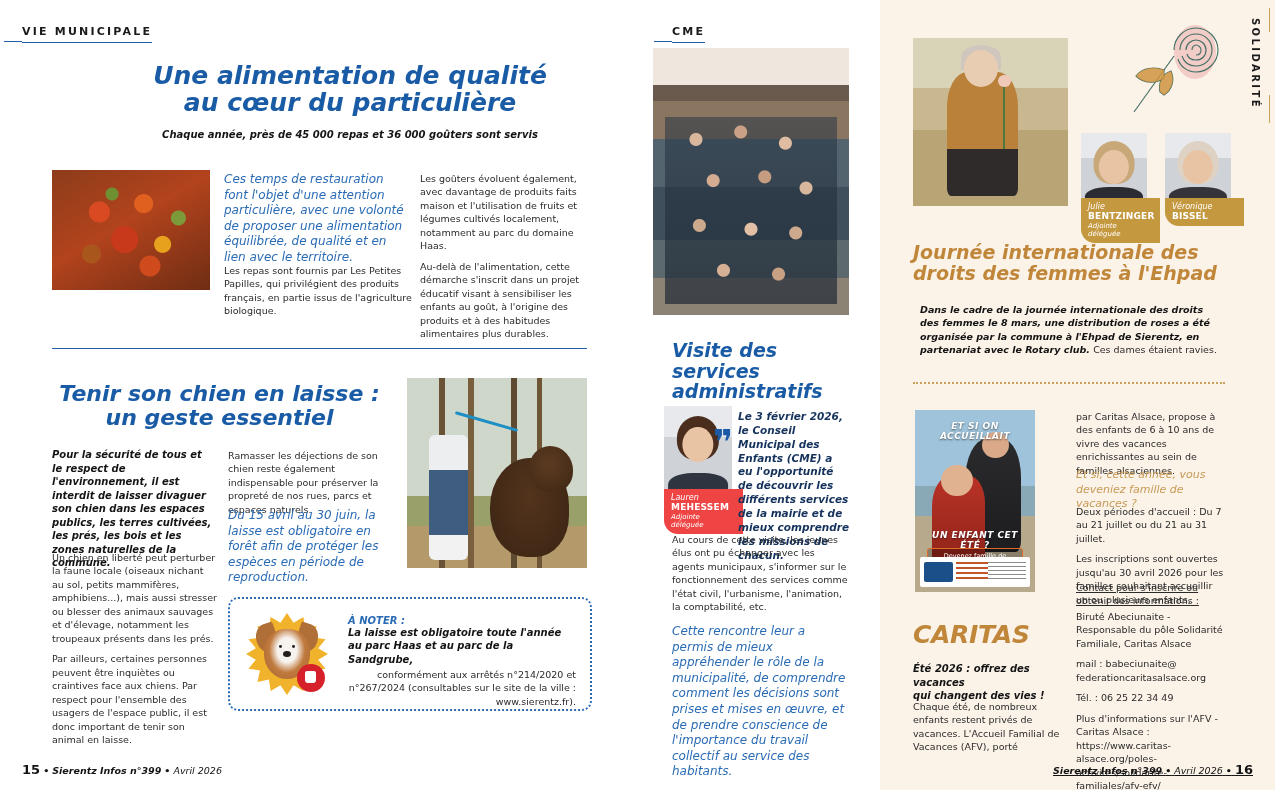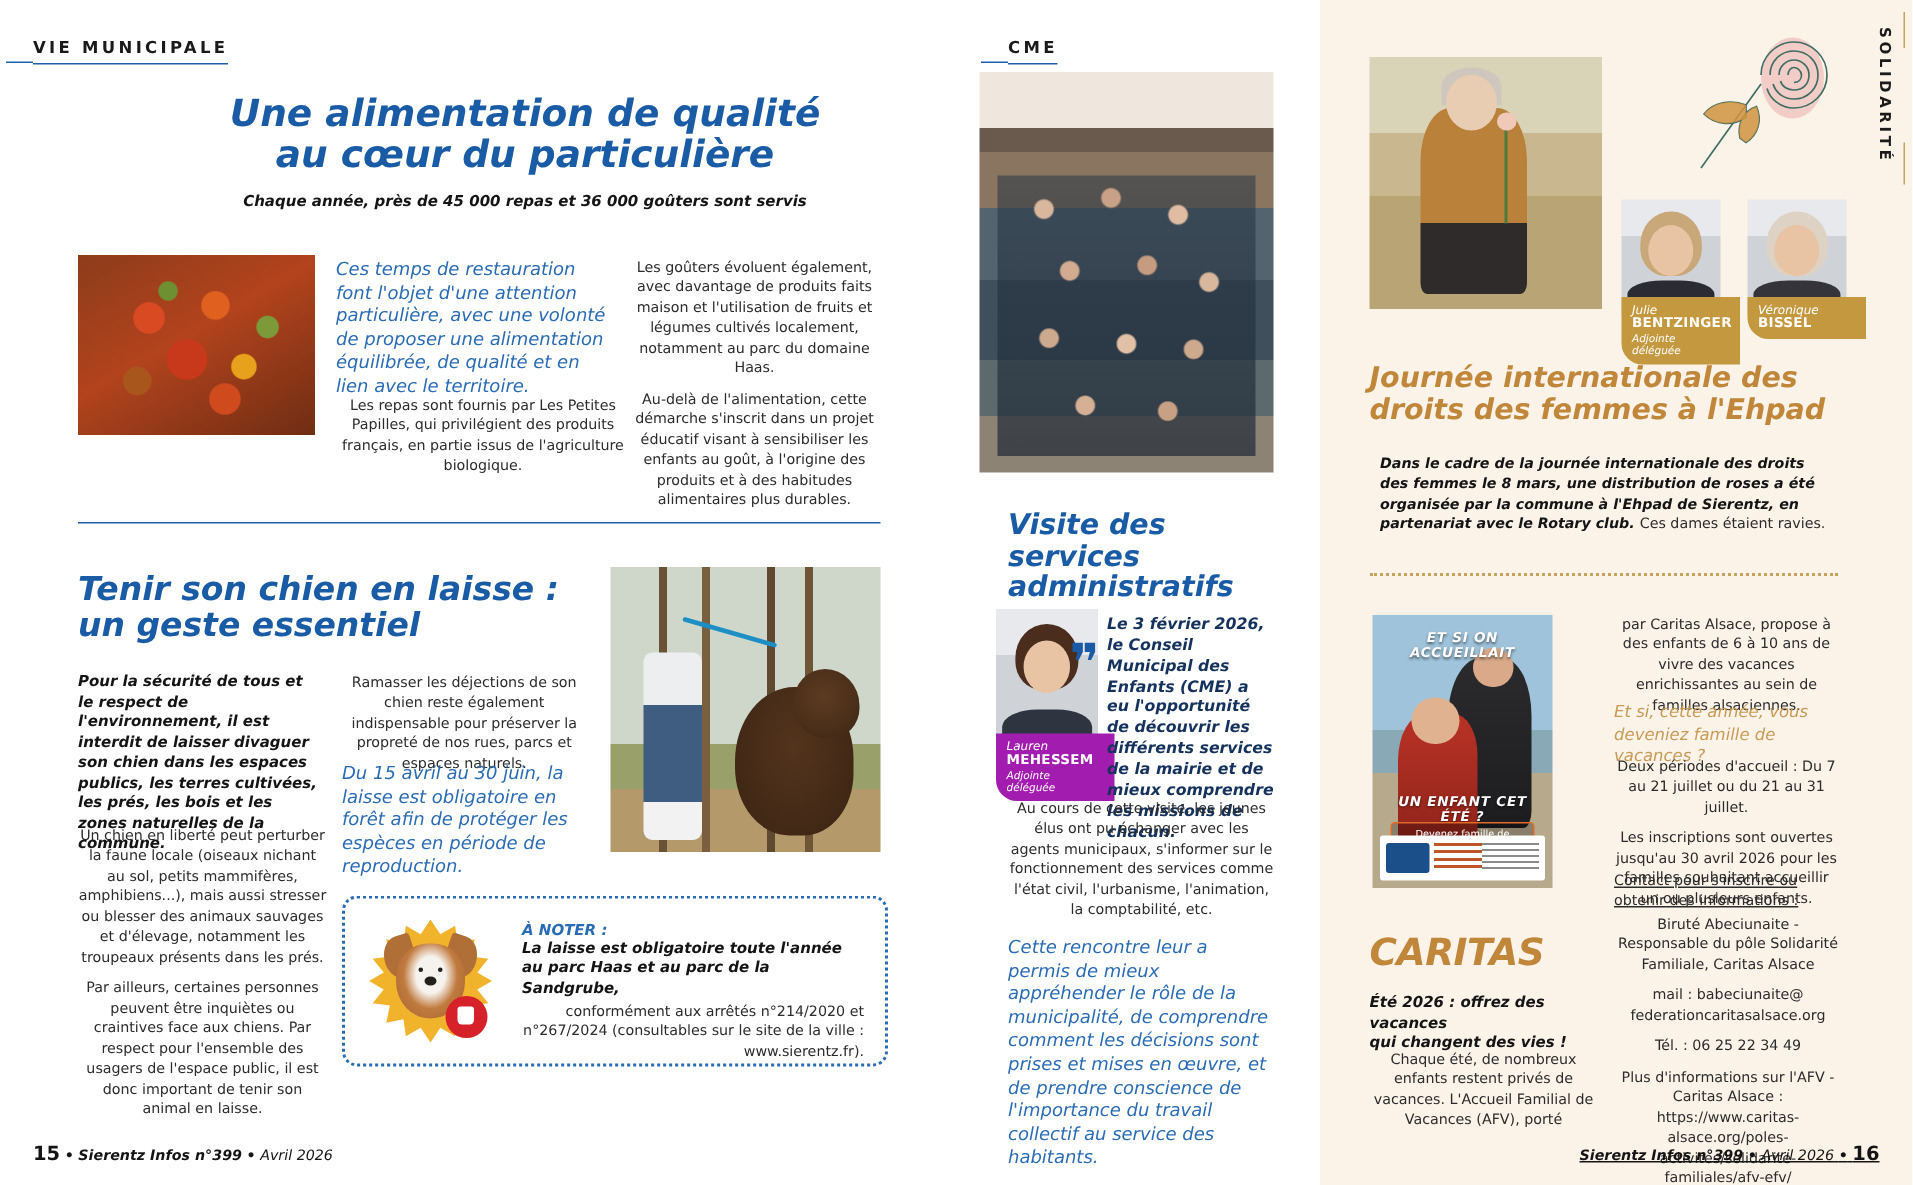--- a/index.html
+++ b/index.html
@@ -18,32 +18,32 @@
                font-size:10px;font-weight:bold;letter-spacing:2.4px;color:#1a1a1a;}
   .rubric-vert .vrule{position:absolute;right:-9px;top:-10px;width:1px;height:24px;background:#c8a15c;}
   .rubric-vert .vrule2{position:absolute;right:-9px;bottom:-14px;width:1px;height:28px;background:#c8a15c;}
 
   
   .h-blue{font-family:"DejaVu Sans",sans-serif;font-weight:bold;font-style:italic;
           color:#1a5ba6;line-height:1.08;}
   .h-gold{font-family:"DejaVu Sans",sans-serif;font-weight:bold;font-style:italic;
           color:#c0873a;line-height:1.1;}
   .h1{font-size:25px;text-align:center;}
-  .h2{font-size:22px;}
+  .h2{font-size:22px;text-align:center;}
   .h3{font-size:19px;}
   .h-caritas{font-family:"DejaVu Sans",sans-serif;font-weight:bold;font-style:italic;
              color:#c0873a;font-size:25px;letter-spacing:-0.3px;}
 
   
   .chapeau{font-weight:bold;font-style:italic;font-size:10px;line-height:1.35;
            color:#141414;text-align:center;}
   .lead{font-weight:bold;font-size:10px;line-height:1.35;color:#141414;font-style:italic;}
   .lead-up{font-weight:bold;font-size:9.5px;line-height:1.4;color:#141414;font-style:italic;}
   .body{font-size:9.5px;line-height:1.42;color:#2b2b2b;}
-  .body p{margin:0 0 7px 0;text-align:center;}
+  .body p{margin:0 0 7px 0;}
   .quote{font-style:italic;font-size:12px;line-height:1.3;color:#2a6bb5;}
   .quote-gold{font-style:italic;font-size:11px;line-height:1.32;color:#c79a55;}
   .pull{font-weight:bold;font-style:italic;font-size:10.5px;line-height:1.32;color:#15325c;}
 
   
   .ph{position:absolute;overflow:hidden;background:#ddd;}
 
   
   .img-food{background:
      radial-gradient(circle at 30% 35%, #d94a22 0 10px, transparent 11px),
@@ -127,21 +127,21 @@
   .poster-fm{position:absolute;left:33%;top:16%;right:38%;height:68%;
       background:repeating-linear-gradient(180deg,#c0562a 0 2px,#fff 2px 5px);}
   .poster-fr{position:absolute;right:4%;top:16%;width:34%;height:68%;
       background:repeating-linear-gradient(180deg,#8b8b8b 0 1.5px,#fff 1.5px 4px);}
 
   
   .plaque{position:absolute;color:#fff;padding:4px 10px 4px 7px;line-height:1.18;}
   .plaque .n1{font-weight:normal;font-style:italic;font-size:8px;}
   .plaque .n2{font-weight:bold;font-size:9px;letter-spacing:.2px;}
   .plaque .n3{font-style:italic;font-size:7px;}
-  .plaque-blue{background:#a21caf;border-radius:0 0 0 14px;}
+  .plaque-blue{background:#ef4444;border-radius:0 0 0 14px;}
   .plaque-gold{background:#c4983f;border-radius:0 0 0 14px;}
 
   
   .qmark{position:absolute;color:#1b5ba6;font-size:34px;font-weight:bold;line-height:.6;}
 
   
   .notebox{position:absolute;border:2px dotted #2a6bb5;border-radius:10px;}
   .note-title{font-weight:bold;font-style:italic;color:#2a6bb5;font-size:10px;}
   .note-bold{font-weight:bold;font-style:italic;color:#141414;font-size:10px;line-height:1.34;}
   .note-body{font-size:9.5px;line-height:1.4;color:#2b2b2b;text-align:right;}

